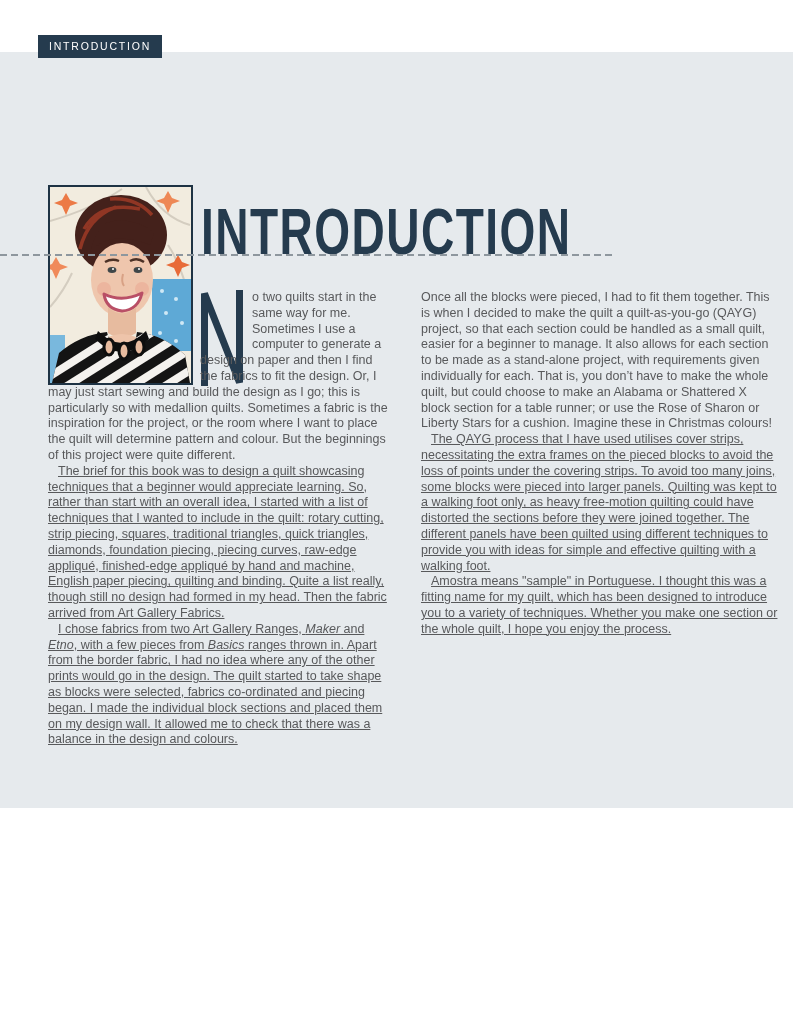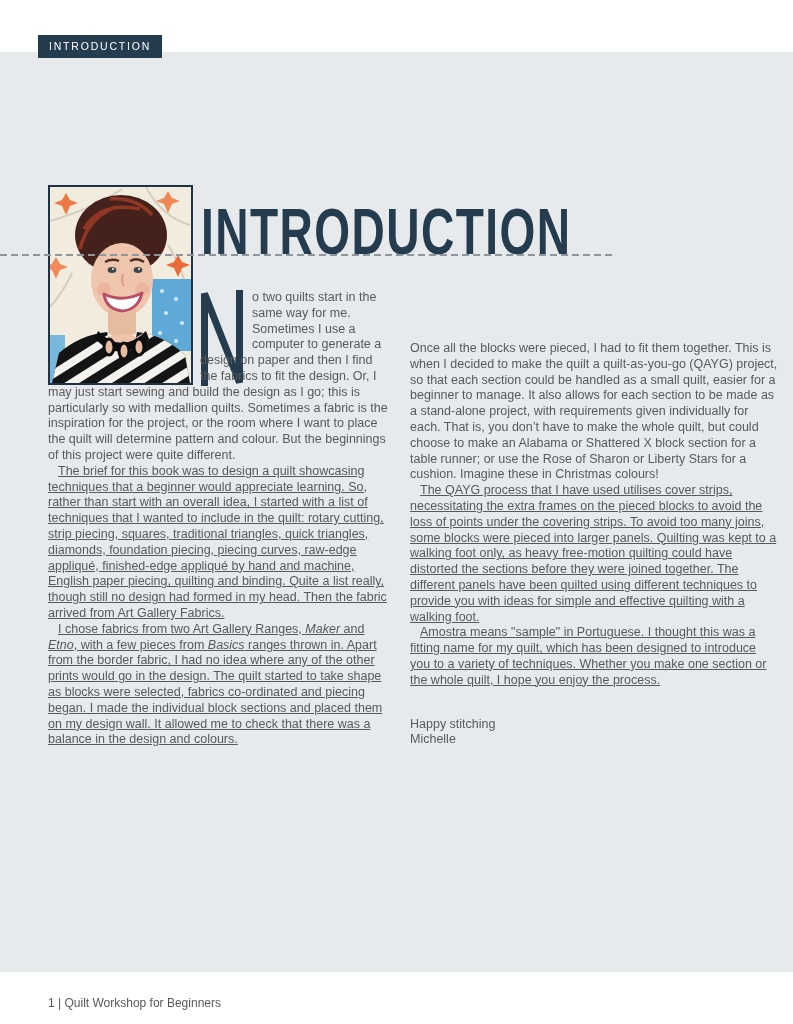--- a/index.html
+++ b/index.html
@@ -2,21 +2,21 @@
 <html style="--navy: #253b4e; --panel: #e6eaed; --body_text: #58595b; --dash: #8e979e; --footer_text: #57585a;"><head>
 <meta charset="utf-8">
 <style>
   :root{
     --navy:#253b4e; --panel:#e6eaed; --body_text:#58595b;
     --dash:#8e979e; --footer_text:#57585a; --paper:#ffffff;
   }
   *{box-sizing:border-box;}
   html,body{margin:0;padding:0;background:#fff;}
   .page{
-    position:relative; width:793px; height:1024px; background:var(--paper,#fff);
+    position:relative; width:793px; height:808px; background:var(--paper,#fff);
     font-family:"Liberation Sans","DejaVu Sans",sans-serif; overflow:hidden;
   }
   .panel{position:absolute; left:0; top:52px; width:793px; height:920px; background:var(--panel,#e6eaed);}
   .tab{
     position:absolute; left:38px; top:35px; height:23px; line-height:23px;
     background:var(--navy,#253b4e); color:#fff; padding:0 11px;
     font-size:10.5px; letter-spacing:1.8px; white-space:nowrap;
   }
   .photo{
     position:absolute; left:48px; top:185px; width:145px; height:200px;
@@ -25,21 +25,21 @@
   .photo svg{display:block;}
   .title{
     position:absolute; left:201px; top:200px; margin:0;
     font-size:64px; font-weight:700; line-height:1; color:var(--navy,#253b4e);
     letter-spacing:2px; white-space:nowrap; transform:scaleX(0.72); transform-origin:0 0;
   }
   .dashes{
     position:absolute; left:0; top:254px; width:612px; height:2px;
     background:repeating-linear-gradient(90deg, var(--dash,#8e979e) 0 7px, transparent 7px 11px);
   }
-  .columns{position:absolute; left:48px; top:290px; right:14px; display:flex; gap:22px;align-items:flex-end;}
+  .columns{position:absolute; left:48px; top:290px; right:14px; display:flex; gap:33px;}
   .col{color:var(--body_text,#58595b); font-size:12.5px; line-height:15.8px; text-align:left;}
   .col-left{width:340px; flex:none;}
   .col-right{flex:1;}
   .para{margin:0;}
   .para.indent{text-indent:10px;text-decoration:underline;}
   .para em{font-style:italic;}
   .photo-spacer{float:left; width:152px; height:93px;}
   .dropcap{float:left; width:52px; height:56px; overflow:visible;}
   .dropcap svg{display:block; overflow:visible;}
   .signoff{margin:28px 0 0 0;}
@@ -124,24 +124,20 @@
         </svg>
       </div>
       <p class="para"><span>o two quilts start in the same way for me. Sometimes I use a computer to generate a design on paper and then I find the fabrics to fit the design. Or, I may just start sewing and build the design as I go; this is particularly so with medallion quilts. Sometimes a fabric is the inspiration for the project, or the room where I want to place the quilt will determine pattern and colour. But the beginnings of this project were quite different.</span></p>
       <p class="para indent"><span>The brief for this book was to design a quilt showcasing techniques that a beginner would appreciate learning. So, rather than start with an overall idea, I started with a list of techniques that I wanted to include in the quilt: rotary cutting, strip piecing, squares, traditional triangles, quick triangles, diamonds, foundation piecing, piecing curves, raw-edge appliqué, finished-edge appliqué by hand and machine, English paper piecing, quilting and binding. Quite a list really, though still no design had formed in my head. Then the fabric arrived from Art Gallery Fabrics.</span></p>
       <p class="para indent"><span>I chose fabrics from two Art Gallery Ranges, </span><em>Maker</em><span> and </span><em>Etno</em><span>, with a few pieces from </span><em>Basics</em><span> ranges thrown in. Apart from the border fabric, I had no idea where any of the other prints would go in the design. The quilt started to take shape as blocks were selected, fabrics co-ordinated and piecing began. I made the individual block sections and placed them on my design wall. It allowed me to check that there was a balance in the design and colours.</span></p>
     </div>
     <div class="col col-right">
       <p class="para"><span>Once all the blocks were pieced, I had to fit them together. This is when I decided to make the quilt a quilt-as-you-go (QAYG) project, so that each section could be handled as a small quilt, easier for a beginner to manage. It also allows for each section to be made as a stand-alone project, with requirements given individually for each. That is, you don’t have to make the whole quilt, but could choose to make an Alabama or Shattered X block section for a table runner; or use the Rose of Sharon or Liberty Stars for a cushion. Imagine these in Christmas colours!</span></p>
       <p class="para indent"><span>The QAYG process that I have used utilises cover strips, necessitating the extra frames on the pieced blocks to avoid the loss of points under the covering strips. To avoid too many joins, some blocks were pieced into larger panels. Quilting was kept to a walking foot only, as heavy free-motion quilting could have distorted the sections before they were joined together. The different panels have been quilted using different techniques to provide you with ideas for simple and effective quilting with a walking foot.</span></p>
       <p class="para indent"><span>Amostra means "sample" in Portuguese. I thought this was a fitting name for my quilt, which has been designed to introduce you to a variety of techniques. Whether you make one section or the whole quilt, I hope you enjoy the process.</span></p>
-      <p class="signoff">
-        <span>Happy stitching</span><br>
-        <span>Michelle</span>
-      </p>
     </div>
   </div>
 
   <div class="footer">
     <span>1 | Quilt Workshop for Beginners</span>
   </div>
 
 </div>
 
 </body></html>

